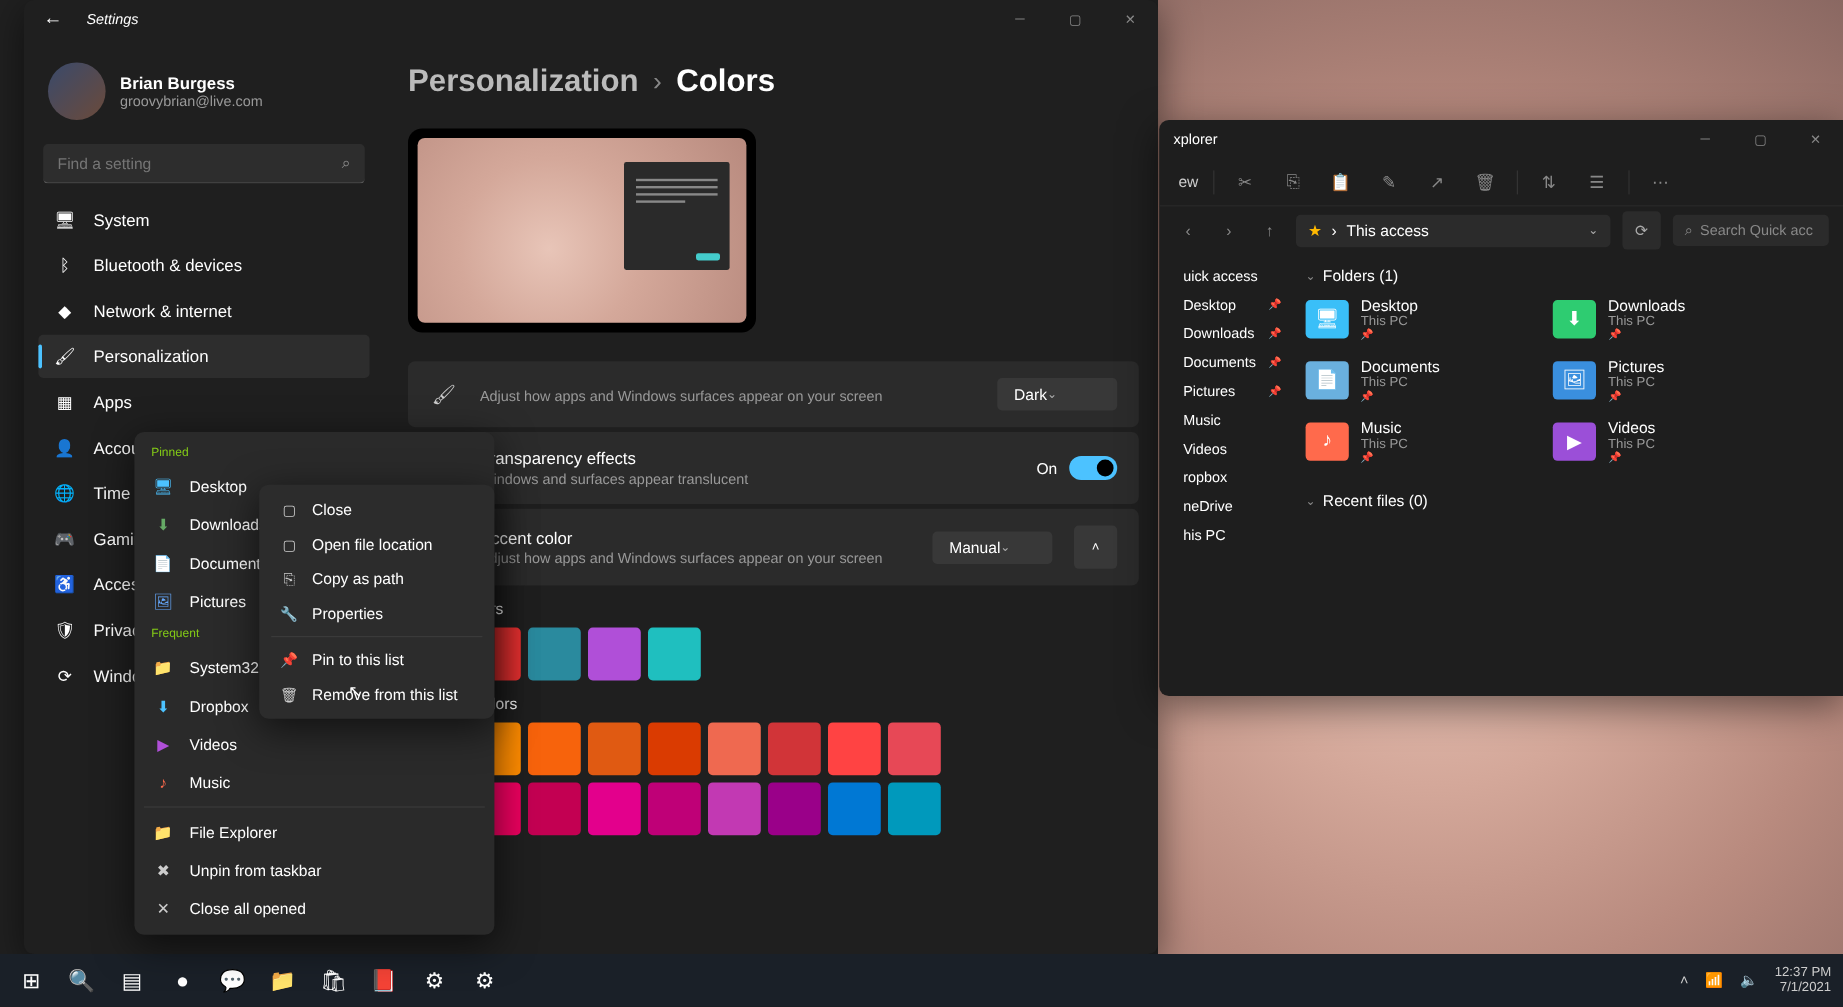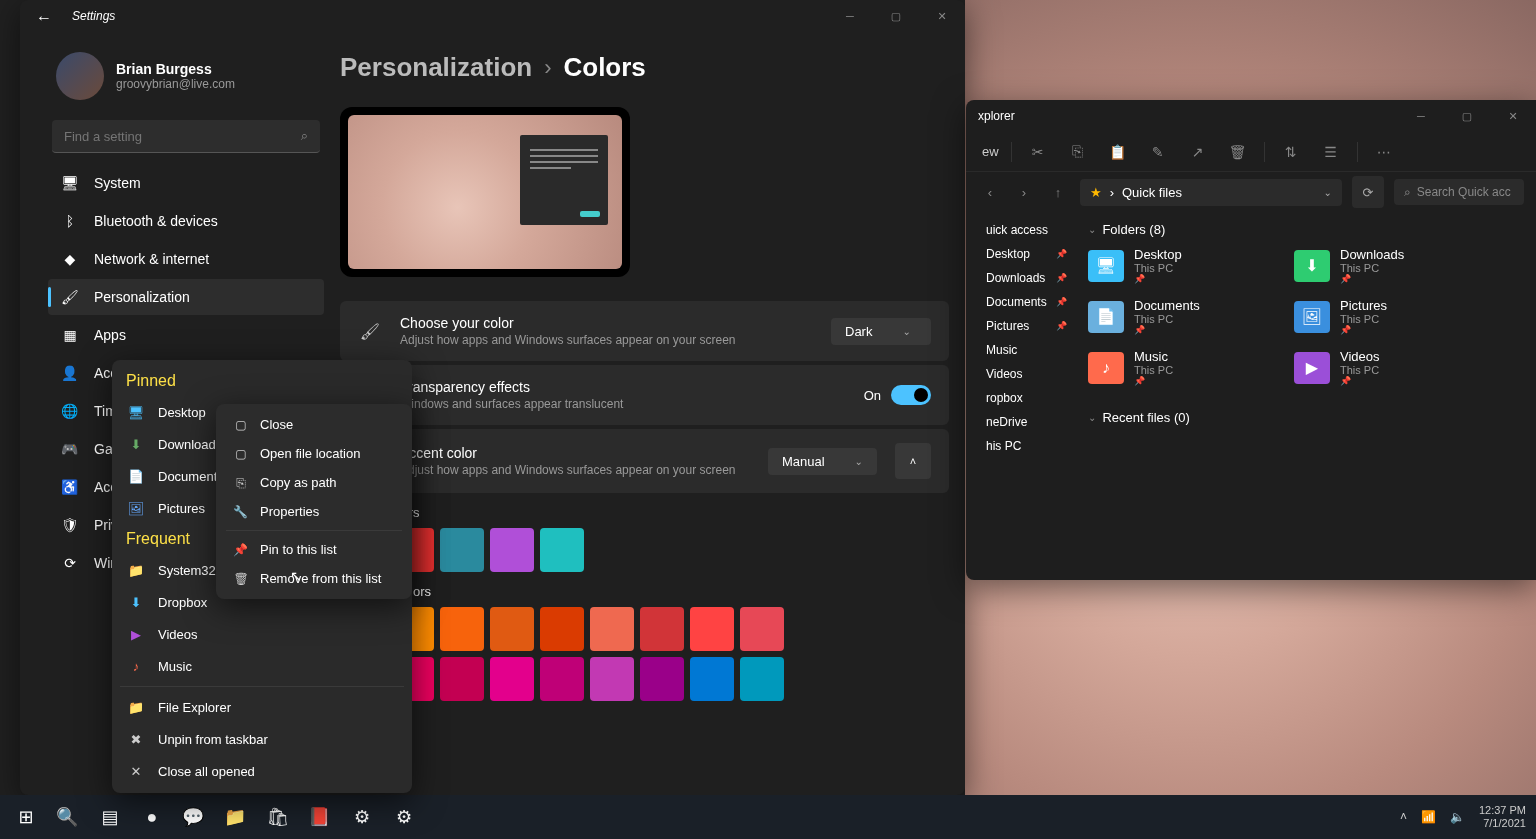--- a/index.html
+++ b/index.html
@@ -10,21 +10,21 @@
   background:radial-gradient(circle at 40% 60%, #e8c5b8 0%, #d4a89a 30%, #b88a7e 60%, #8a6862 100%); }
 
 
 .settings { position:absolute; left:20px; top:0; width:945px; height:795px; background:#1f1f1f; border-radius:8px; box-shadow:0 8px 32px rgba(0,0,0,.5); }
 .titlebar { height:32px; display:flex; align-items:center; padding:0 12px; }
 .titlebar .back { width:24px; height:24px; display:flex; align-items:center; justify-content:center; cursor:pointer; }
 .titlebar .label { margin-left:16px; font-size:12px;font-style:italic; }
 .win-controls { position:absolute; top:0; right:0; display:flex; }
 .wc-btn { width:46px; height:32px; display:flex; align-items:center; justify-content:center; font-size:11px; color:#888; cursor:pointer; }
 
-.sidebar { position:absolute; left:16px; top:32px; width:300px; padding:12px 8px; }
+.sidebar { position:absolute; left:0; top:32px; width:300px; padding:12px 8px; }
 .profile { display:flex; align-items:center; padding:8px 12px; margin-bottom:12px; }
 .avatar { width:48px; height:48px; border-radius:50%; background:linear-gradient(135deg,#3a4a6b,#6b4a3a); margin-right:12px; }
 .profile-name { font-size:14px; font-weight:600; }
 .profile-email { font-size:12px; color:#999; }
 .search-box { display:flex; align-items:center; background:#2d2d2d; border-radius:4px; padding:8px 12px; margin:0 8px 12px 8px; border-bottom:1px solid #555; }
 .search-box input { background:none; border:none; color:#ccc; flex:1; font-size:13px; outline:none; }
 .search-box .icn { color:#888; font-size:13px; }
 
 .nav-item { display:flex; align-items:center; padding:8px 12px; border-radius:4px; margin:2px 4px; cursor:pointer; position:relative; }
 .nav-item.active { background:#2d2d2d; }
@@ -43,37 +43,37 @@
 .preview-win { position:absolute; right:14px; top:20px; width:88px; height:90px; background:#2a2a2a; border-radius:2px; padding:10px 10px; }
 .preview-line { height:2px; background:#888; margin:4px 0; }
 .preview-accent { position:absolute; bottom:8px; right:8px; width:20px; height:6px; background:#4cc; border-radius:2px; }
 
 .setting-row { background:#2b2b2b; border-radius:6px; padding:14px 18px; margin-bottom:4px; display:flex; align-items:center; }
 .sr-icon { width:24px; text-align:center; margin-right:18px; color:#ccc; }
 .sr-text { flex:1; }
 .sr-title { font-size:14px; }
 .sr-desc { font-size:12px; color:#999; margin-top:2px; }
 .sr-control { display:flex; align-items:center; gap:10px; }
-.dropdown { background:#383838; border-radius:4px; padding:6px 14px; display:flex; align-items:center; gap:30px; cursor:pointer; min-width:100px; font-size:13px; }
+.dropdown { background:#383838; border-radius:4px; padding:6px 14px; display:flex; align-items:center; cursor:pointer; min-width:100px; font-size:13px; }
 .chev { font-size:10px; color:#aaa; }
 .toggle-label { font-size:13px; }
 .toggle { width:40px; height:20px; background:#888; border-radius:10px; position:relative; cursor:pointer; }
 .toggle.on { background:#4cc2ff; }
 .toggle-knob { width:14px; height:14px; background:#000; border-radius:50%; position:absolute; top:3px; right:3px; }
 .expand-btn { width:36px; height:36px; background:#383838; border-radius:4px; display:flex; align-items:center; justify-content:center; cursor:pointer; margin-left:8px; font-size:11px; }
 
 .section-label { font-size:13px; margin:12px 0 8px; }
 .swatch-row { display:flex; gap:6px; flex-wrap:wrap; }
 .swatch { width:44px; height:44px; border-radius:4px; cursor:pointer; position:relative; }
 .swatch.selected { border:2px solid #fff; outline:2px solid #4cc2ff; outline-offset:-2px; }
 .swatch .check { position:absolute; bottom:0; right:0; width:14px; height:14px; background:#fff; color:#000; font-size:10px; display:flex; align-items:center; justify-content:center; }
 
 
 .jumplist { position:absolute; left:112px; top:360px; width:300px; background:#2a2a2a; border-radius:8px; padding:6px 0; box-shadow:0 8px 32px rgba(0,0,0,.6); z-index:50; }
-.jl-header { font-size:16px; color:#fde047; padding:6px 14px; }
+.jl-header { font-size:10px; color:#84cc16; padding:6px 14px; }
 .jl-item { display:flex; align-items:center; padding:6px 14px; cursor:pointer; font-size:13px; }
 .jl-icon { width:20px; height:20px; margin-right:12px; display:flex; align-items:center; justify-content:center; font-size:13px; }
 .jl-sep { height:1px; background:#3a3a3a; margin:4px 8px; }
 
 
 .ctxmenu { position:absolute; left:216px; top:404px; width:196px; background:#2c2c2c; border-radius:8px; padding:6px; box-shadow:0 8px 32px rgba(0,0,0,.6); z-index:60; }
 .cm-item { display:flex; align-items:center; padding:7px 10px; font-size:13px; border-radius:4px; cursor:pointer; }
 .cm-icon { width:18px; margin-right:10px; text-align:center; font-size:12px; color:#ccc; }
 .cm-sep { height:1px; background:#3a3a3a; margin:4px 4px; }
 .cursor-ptr { position:absolute; left:290px; top:568px; z-index:100; color:#fff; font-size:14px; pointer-events:none; }
@@ -204,21 +204,20 @@
           <div class="preview-line"></div>
             <div class="preview-line" style="width:60%"></div>
           <div class="preview-accent"></div>
         </div>
       </div>
     </div>
 
     <div class="setting-row">
       <div class="sr-icon">🖌</div>
       <div class="sr-text">
-        <div class="sr-title">Choose your color</div>
         <div class="sr-desc">Adjust how apps and Windows surfaces appear on your screen</div>
       </div>
       <div class="sr-control">
         <div class="dropdown">
           <span>Dark</span>
           <span class="chev">⌄</span>
         </div>
       </div>
     </div>
 
@@ -394,21 +393,21 @@
     <div class="tb-sep"></div>
     <div class="tb-btn">⋯</div>
   </div>
   <div class="exp-addr">
     <div class="addr-btn">‹</div>
     <div class="addr-btn">›</div>
     <div class="addr-btn">↑</div>
     <div class="addr-box">
       <span class="star">★</span>
       <span>›</span>
-      <span>Quick files</span>
+      <span>This access</span>
       <span class="chev" style="margin-left:auto">⌄</span>
     </div>
     <div class="refresh">⟳</div>
     <div class="exp-search">
       <span>⌕</span>
       <span>Search Quick acc</span>
     </div>
   </div>
   <div class="exp-body">
     <div class="exp-nav" id="exp-nav">
@@ -443,21 +442,21 @@
         <div class="exp-nav-item">
           <span>neDrive</span>
         </div>
         <div class="exp-nav-item">
           <span>his PC</span>
         </div>
       </div>
     <div class="exp-main">
       <div class="exp-section">
         <span class="exp-chev">⌄</span>
-        <span>Folders (8)</span>
+        <span>Folders (1)</span>
       </div>
       <div class="folder-grid" id="folder-grid">
           <div class="folder">
             <div class="fld-icon" style="background:#3abff8">🖥</div>
   <div class="fld-text">
               <div class="fn">Desktop</div>
               <div class="fs">This PC</div>
               <div class="fp">📌</div>
             </div>
           </div>

